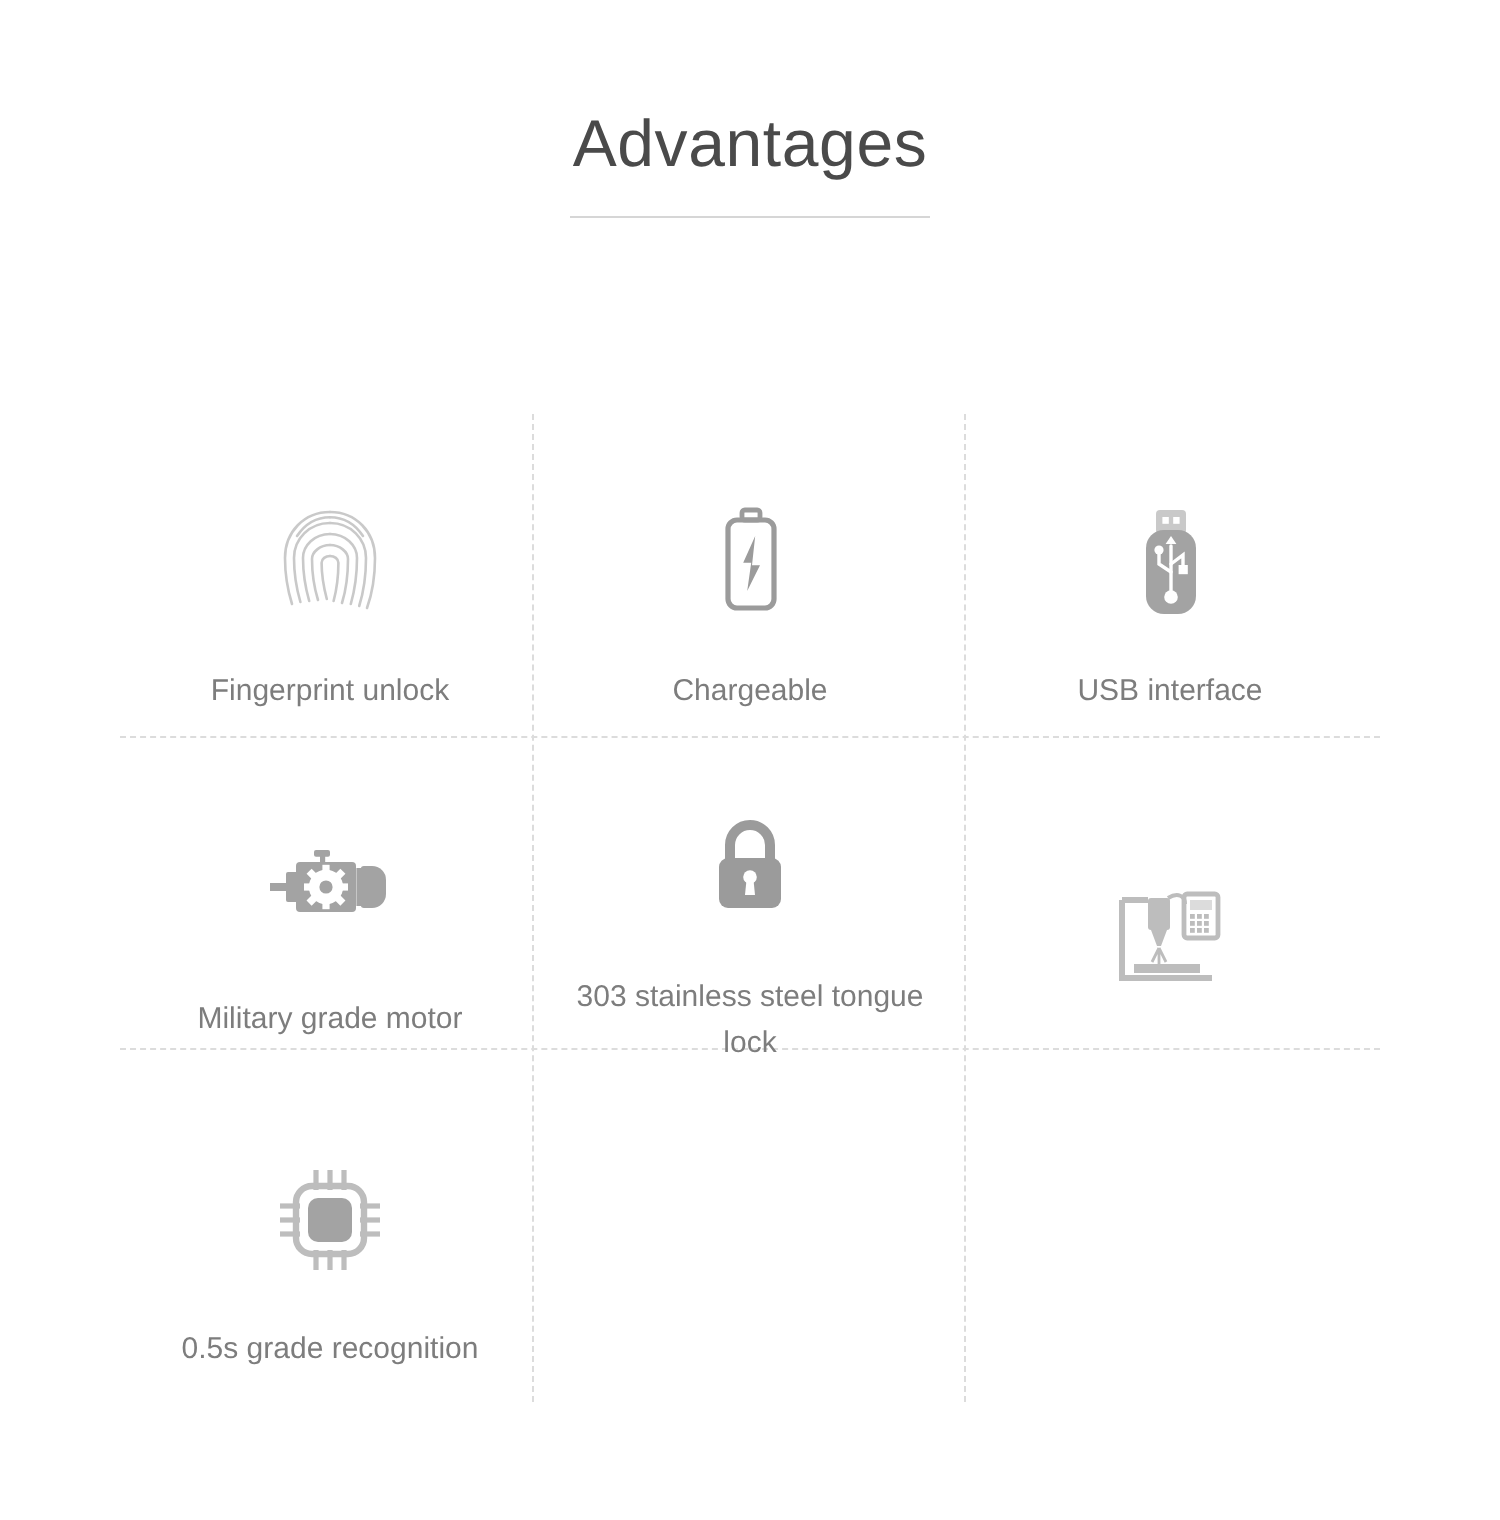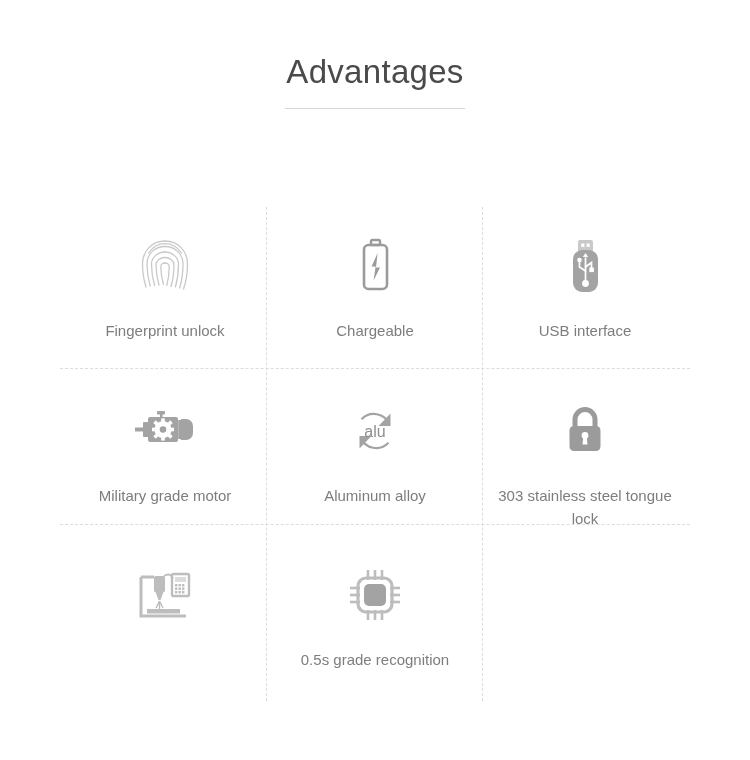--- a/index.html
+++ b/index.html
@@ -56,21 +56,21 @@
     height: 494px;
     display: grid;
     grid-template-columns: repeat(3, 1fr);
     grid-template-rows: repeat(3, 1fr);
   }
   .cell {
     position: relative;
     display: flex;
     flex-direction: column;
     align-items: center;
-    justify-content: flex-start;
+    justify-content: center;
     padding-top: 28px;
     box-sizing: border-box;
   }
   .icon-wrap {
     height: 62px;
     display: flex;
     align-items: center;
     justify-content: center;
   }
   .cell-label {
@@ -195,34 +195,20 @@
             <rect x="35.1" y="26.8" width="3.6" height="4.4" transform="rotate(-45 36.9 29)"></rect>
             <rect x="35.1" y="14" width="3.6" height="4.4" transform="rotate(45 36.9 16.2)"></rect>
             <rect x="21.3" y="26.8" width="3.6" height="4.4" transform="rotate(45 23.1 29)"></rect>
           </g>
           <circle cx="30" cy="22.5" r="3.3" fill="#a3a3a3"></circle>
         </svg>
       </div>
       <div class="cell-label">Military grade motor</div>
     </div>
 
-    <div class="cell">
-      <div class="icon-wrap">
-        <svg width="52" height="52" viewBox="0 0 52 52">
-          <g fill="none" stroke="#a3a3a3" stroke-width="2.2" stroke-linecap="butt">
-            <path d="M40.5 19.5 A17 17 0 0 0 12.5 14.2"></path>
-            <path d="M11.5 32.5 A17 17 0 0 0 39.5 37.8"></path>
-          </g>
-          <path d="M41.5 8.5 L41.5 21 L29.5 21 Z" fill="#a3a3a3"></path>
-          <path d="M10.5 43.5 L10.5 31 L22.5 31 Z" fill="#a3a3a3"></path>
-          <text x="26" y="31.6" text-anchor="middle" font-family="'Liberation Sans', sans-serif" font-size="16" fill="#8f8f8f">alu</text>
-        </svg>
-      </div>
-      <div class="cell-label">Aluminum alloy</div>
-    </div>
 
     <div class="cell">
       <div class="icon-wrap">
         <svg width="44" height="52" viewBox="0 0 44 52">
           <path d="M12 22 L12 14.5 A10 10 0 0 1 32 14.5 L32 22" fill="none" stroke="#9b9b9b" stroke-width="5"></path>
           <rect x="6.5" y="21" width="31" height="25" rx="4.5" fill="#9b9b9b"></rect>
           <circle cx="22" cy="30.5" r="3.4" fill="#ffffff"></circle>
           <path d="M20.3 31.5 L23.7 31.5 L24.5 39.5 L19.5 39.5 Z" fill="#ffffff"></path>
         </svg>
       </div>

